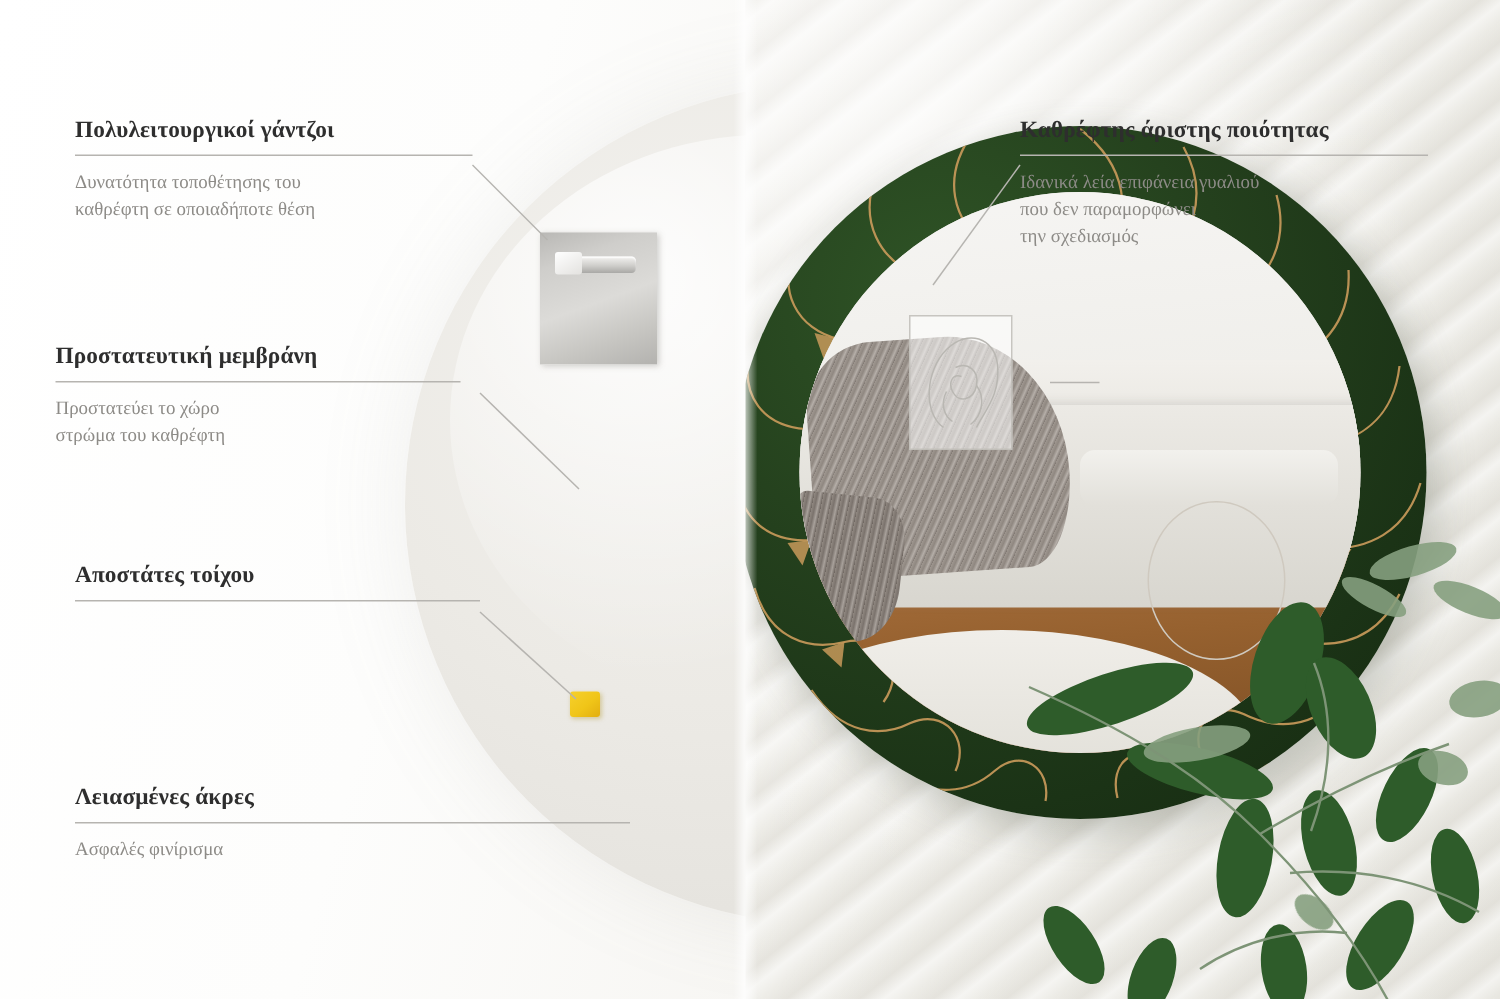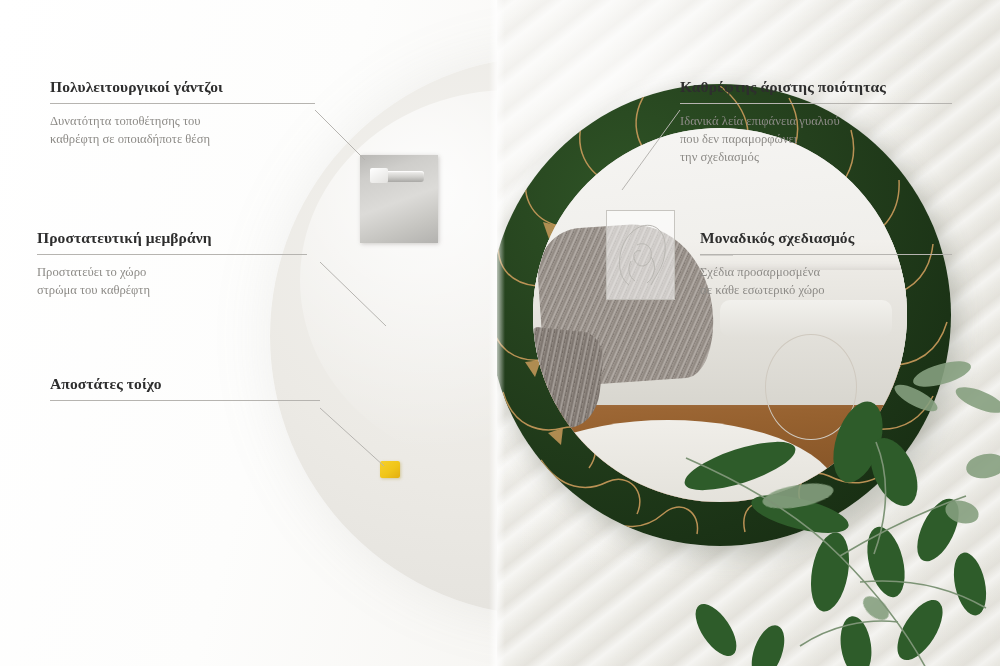--- a/index.html
+++ b/index.html
@@ -355,33 +355,32 @@
   </div>
 
   <div class="callout" style="left:37px; top:229px; width:270px;">
     <div class="c-title">Προστατευτική μεμβράνη</div>
     <div class="c-rule"></div>
     <div class="c-desc">Προστατεύει το χώρο
 στρώμα του καθρέφτη</div>
   </div>
 
   <div class="callout" style="left:50px; top:375px; width:270px;">
-    <div class="c-title">Αποστάτες τοίχο</div>
-    <div class="c-rule"></div>
-  </div>
-
+    <div class="c-title">Αποστάτες τοίχου</div>
+    <div class="c-rule"></div>
+  </div>
+
+  <div class="callout" style="left:50px; top:523px; width:370px;">
+    <div class="c-title">Λειασμένες άκρες</div>
+    <div class="c-rule"></div>
+    <div class="c-desc">Ασφαλές φινίρισμα</div>
+  </div>
 
   <div class="callout right" style="left:680px; top:78px; width:272px;">
     <div class="c-title">Καθρέφτης άριστης ποιότητας</div>
     <div class="c-rule"></div>
     <div class="c-desc">Ιδανικά λεία επιφάνεια γυαλιού
 που δεν παραμορφώνει
 την σχεδιασμός</div>
   </div>
 
-  <div class="callout right" style="left:700px; top:229px; width:252px;">
-    <div class="c-title">Μοναδικός σχεδιασμός</div>
-    <div class="c-rule"></div>
-    <div class="c-desc">Σχέδια προσαρμοσμένα
-σε κάθε εσωτερικό χώρο</div>
-  </div>
 
 </div>
 
 </body></html>

